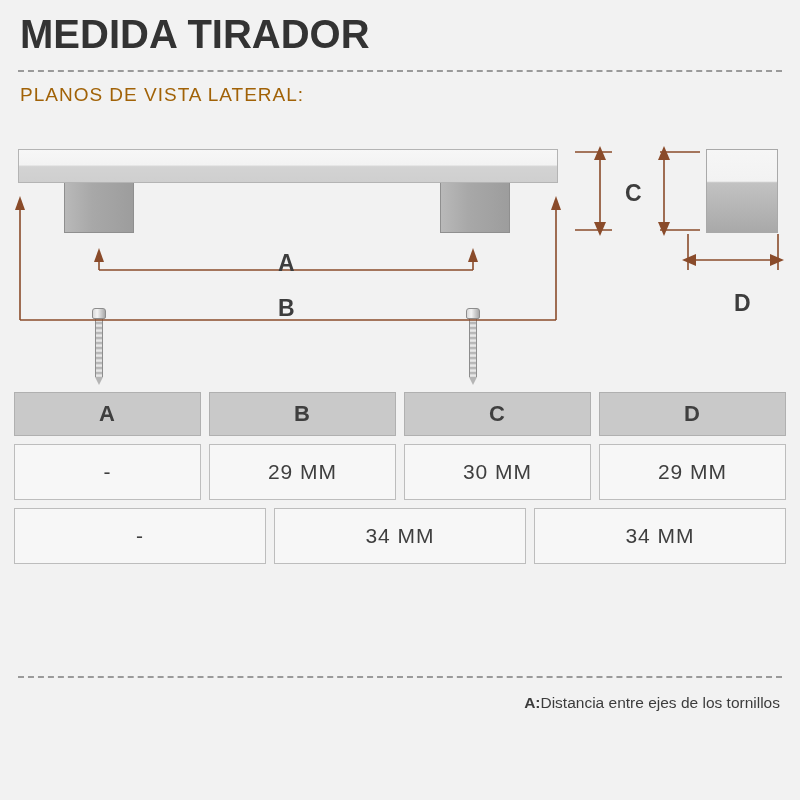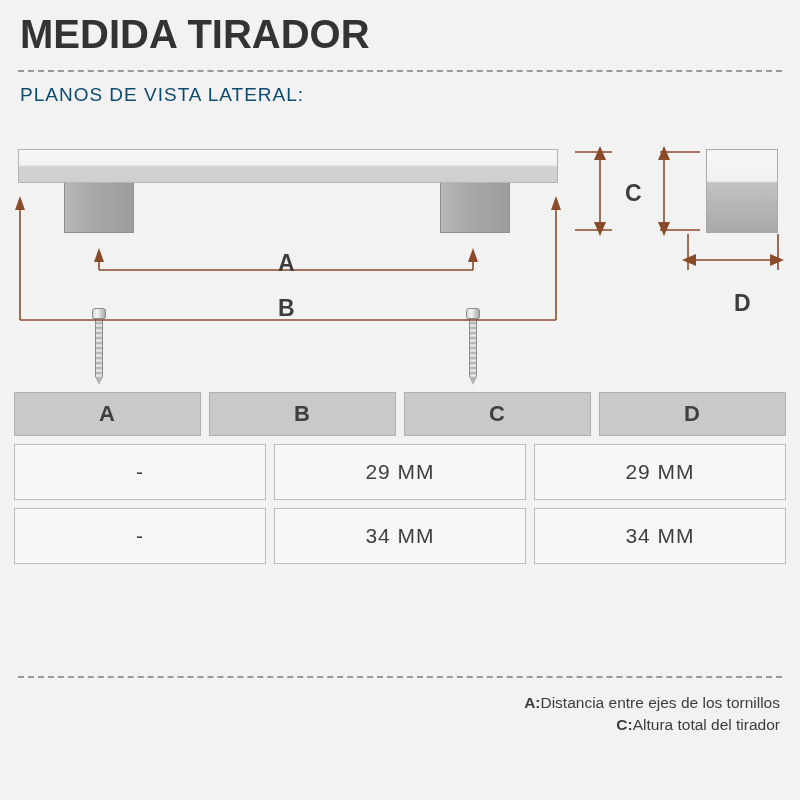--- a/index.html
+++ b/index.html
@@ -40,21 +40,21 @@
   }
   .rule-top { top: 70px; }
   .rule-bottom { top: 676px; }
 
   .subtitle {
     position: absolute;
     left: 20px;
     top: 84px;
     font-size: 19px;
     letter-spacing: 1px;
-    color: #0c4a6e;
+    color: #a16207;
   }
 
   
   .drawing {
     position: absolute;
     left: 0;
     top: 130px;
     width: 800px;
     height: 250px;
   }
@@ -271,33 +271,31 @@
   <div class="table">
     <div class="trow">
       <div class="cell head-cell">A</div>
       <div class="cell head-cell">B</div>
       <div class="cell head-cell">C</div>
       <div class="cell head-cell">D</div>
     </div>
     <div class="trow">
       <div class="cell data-cell">-</div>
       <div class="cell data-cell">29 MM</div>
+      <div class="cell data-cell">30 MM</div>
       <div class="cell data-cell">29 MM</div>
     </div>
     <div class="trow">
       <div class="cell data-cell">-</div>
       <div class="cell data-cell">34 MM</div>
       <div class="cell data-cell">34 MM</div>
     </div>
   </div>
 
   <div class="rule rule-bottom"></div>
 
   <div class="legend">
     <div class="legend-line">
       <span class="legend-key">A:</span><span>Distancia entre ejes de los tornillos</span>
     </div>
-    <div class="legend-line">
-      <span class="legend-key">C:</span><span>Altura total del tirador</span>
-    </div>
   </div>
 
 </div>
 
 </body></html>

